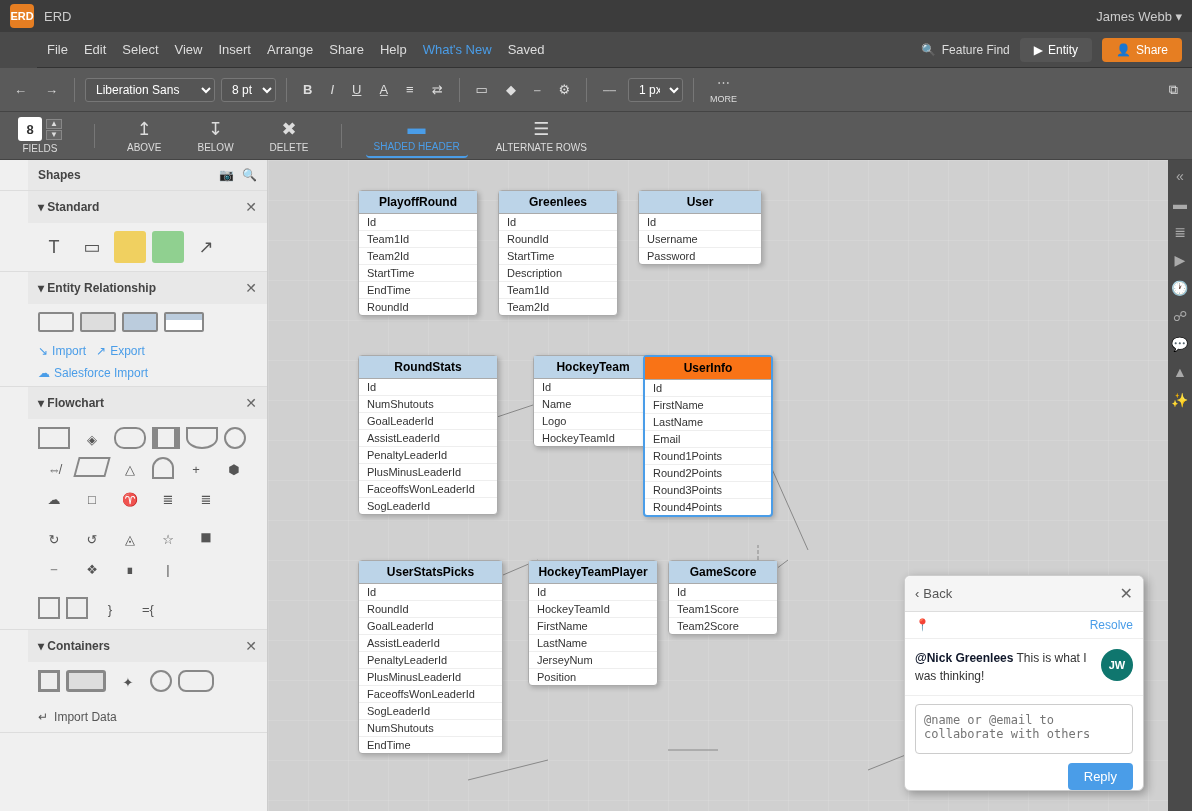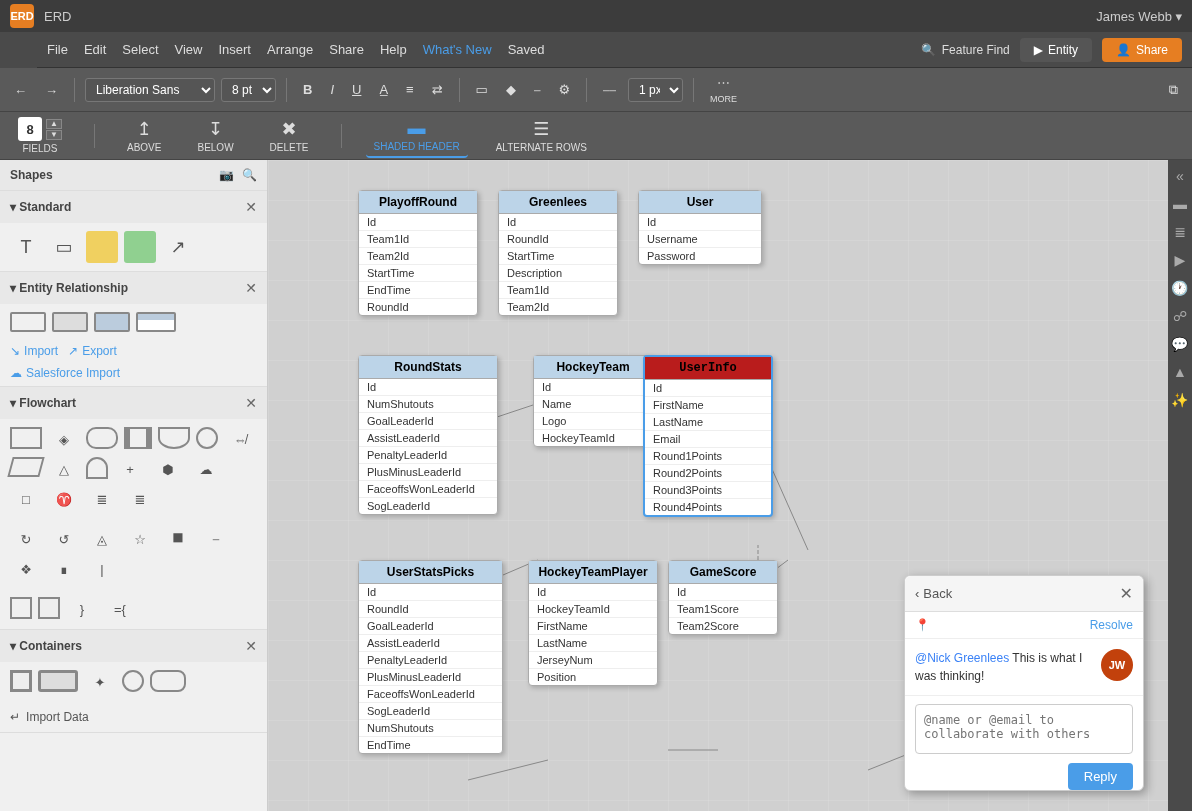--- a/index.html
+++ b/index.html
@@ -35,21 +35,21 @@
     .erd-fields { display: flex; align-items: center; gap: 4px; }
     .erd-num { background: #fff; color: #333; font-weight: bold; font-size: 13px; width: 24px; height: 24px; display: flex; align-items: center; justify-content: center; border-radius: 3px; }
     .erd-arrows { display: flex; flex-direction: column; gap: 1px; }
     .erd-arrow-btn { background: #666; border: 1px solid #888; color: #ddd; width: 16px; height: 10px; font-size: 8px; cursor: pointer; display: flex; align-items: center; justify-content: center; }
 
     
     #main { display: flex; height: calc(811px - 32px - 36px - 44px - 48px); }
 
     
     #sidebar { width: 268px; background: #f0f0f0; overflow-y: auto; border-right: 1px solid #ccc; display: flex; flex-direction: column; }
-    .sidebar-section { border-bottom: 1px solid #ddd; }
+    .sidebar-section { border-bottom: 1px solid #ddd; padding-left: 28px; }
     .sidebar-header { display: flex; align-items: center; justify-content: space-between; padding: 8px 10px; background: #e8e8e8; cursor: pointer; font-weight: bold; font-size: 12px; color: #444; }
     .sidebar-header .close-btn { background: none; border: none; cursor: pointer; color: #666; font-size: 14px; }
     .shapes-row { display: flex; gap: 6px; padding: 8px 10px; align-items: center; flex-wrap: wrap; }
     .shape-icon { width: 32px; height: 32px; display: flex; align-items: center; justify-content: center; cursor: pointer; color: #555; font-size: 18px; border-radius: 3px; }
     .shape-icon.yellow { background: #f0d060; }
     .shape-icon.green { background: #90d090; }
     .er-shapes { display: flex; gap: 6px; padding: 8px 10px; flex-wrap: wrap; }
     .er-shape { width: 36px; height: 24px; display: flex; align-items: center; justify-content: center; cursor: pointer; border: 2px solid #888; border-radius: 2px; }
     .import-export { display: flex; gap: 10px; padding: 4px 10px 8px; }
     .ie-btn { display: flex; align-items: center; gap: 4px; color: #4a9de8; cursor: pointer; font-size: 12px; background: none; border: none; }
@@ -64,33 +64,33 @@
     #canvas-grid { position: absolute; top: 0; left: 0; right: 0; bottom: 0; background-image: linear-gradient(rgba(255,255,255,0.1) 1px, transparent 1px), linear-gradient(90deg, rgba(255,255,255,0.1) 1px, transparent 1px); background-size: 40px 40px; }
 
     
     .erd-table { position: absolute; background: #fff; border: 1px solid #aaa; border-radius: 4px; box-shadow: 2px 2px 5px rgba(0,0,0,0.2); font-size: 11px; min-width: 100px; }
     .erd-table-header { background: #bcd4e8; padding: 4px 8px; font-weight: bold; text-align: center; border-bottom: 1px solid #aaa; font-size: 12px; cursor: move; }
     .erd-table-row { padding: 2px 8px; border-bottom: 1px solid #eee; color: #333; }
     .erd-table-row:last-child { border-bottom: none; }
     .erd-table.selected { border: 2px solid #4a9de8; }
 
     
-    .erd-table.selected .erd-table-header { background: #b91c1c; font-family: Liberation Mono, monospace; }
+    .erd-table.selected .erd-table-header { background: #f97316; }
 
     
     #comment-panel { position: absolute; right: 24px; bottom: 20px; width: 240px; background: #fff; border: 1px solid #ccc; border-radius: 6px; box-shadow: 3px 3px 10px rgba(0,0,0,0.3); z-index: 100; }
     #comment-header { display: flex; align-items: center; justify-content: space-between; padding: 8px 10px; background: #f5f5f5; border-bottom: 1px solid #ddd; border-radius: 6px 6px 0 0; }
     .back-btn { display: flex; align-items: center; gap: 4px; color: #555; cursor: pointer; font-size: 13px; background: none; border: none; }
     .close-comment { background: none; border: none; cursor: pointer; color: #666; font-size: 16px; }
     .resolve-btn { color: #4a9de8; background: none; border: none; cursor: pointer; font-size: 12px; }
     #comment-location { padding: 6px 10px; display: flex; align-items: center; justify-content: space-between; border-bottom: 1px solid #eee; }
     #comment-body { padding: 10px; border-bottom: 1px solid #eee; }
     .comment-user { display: flex; align-items: flex-start; gap: 8px; }
-    .avatar { width: 32px; height: 32px; background: #c2410c; color: #fff; border-radius: 50%; display: flex; align-items: center; justify-content: center; font-size: 11px; font-weight: bold; flex-shrink: 0; }
-    .mention { color: #3b82f6; font-weight: normal; }
+    .avatar { width: 32px; height: 32px; background: #0f766e; color: #fff; border-radius: 50%; display: flex; align-items: center; justify-content: center; font-size: 11px; font-weight: bold; flex-shrink: 0; }
+    .mention { color: #0f172a; font-weight: bold; }
     #comment-footer { padding: 8px 10px; }
     .comment-input { width: 100%; border: 1px solid #ccc; border-radius: 4px; padding: 8px; font-size: 12px; resize: none; color: #999; height: 50px; outline: none; }
     .reply-btn { float: right; margin-top: 6px; background: #4a9de8; color: #fff; border: none; padding: 6px 16px; border-radius: 4px; cursor: pointer; font-size: 13px; margin-left: 24px; }
 
     
     #right-panel { width: 24px; background: #4a4a4a; display: flex; flex-direction: column; align-items: center; padding: 6px 0; gap: 8px; }
     .rp-icon { color: #aaa; font-size: 14px; cursor: pointer; width: 20px; height: 20px; display: flex; align-items: center; justify-content: center; }
 
     
     svg.connectors { position: absolute; top: 0; left: 0; width: 100%; height: 100%; pointer-events: none; z-index: 1; }

